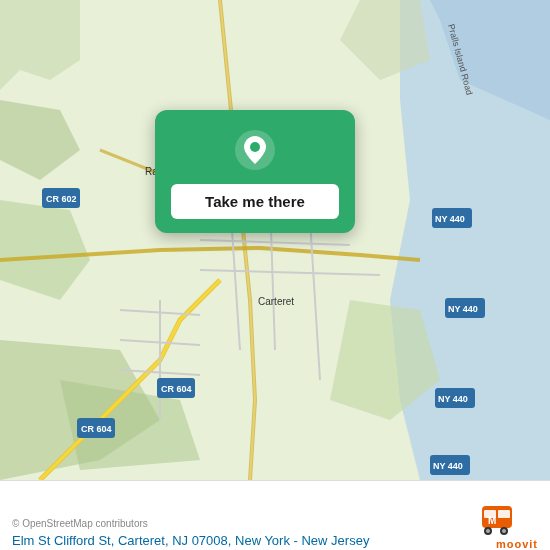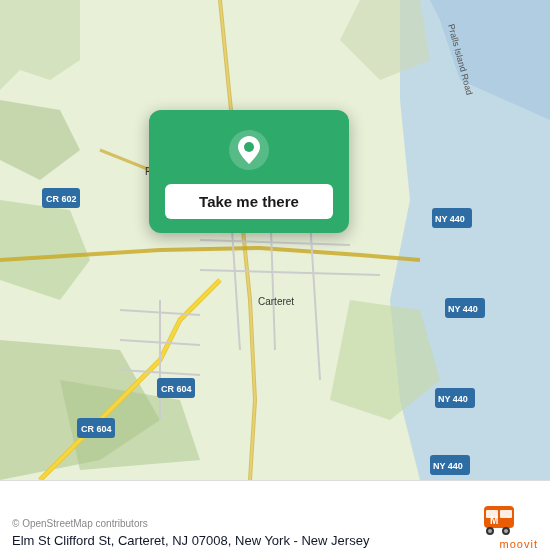--- a/index.html
+++ b/index.html
@@ -23,21 +23,21 @@
     
     #map-svg {
       width: 100%;
       height: 100%;
     }
 
     
     #popup-card {
       position: absolute;
       top: 110px;
-      left: 149px;
+      left: 155px;
       width: 200px;
       background-color: #2eaa6b;
       border-radius: 12px;
       display: flex;
       flex-direction: column;
       align-items: center;
       padding: 18px 16px 14px;
       box-shadow: 0 4px 16px rgba(0,0,0,0.3);
     }
 
@@ -172,31 +172,31 @@
       <circle cx="22" cy="19" r="5" fill="#2eaa6b"></circle>
     </svg>
 
     <button id="take-me-there-btn">Take me there</button>
   </div>
 </div>
 
 <div id="bottom-bar">
   <div style="display:flex; flex-direction:column; gap:4px; flex:1; min-width:0;">
     <span id="osm-text" style="font-size:10px; color:#888;">© OpenStreetMap contributors</span>
-    <span id="location-text" style="font-size:13px; color:#0f172a; line-height:1.3;">Elm St Clifford St, Carteret, NJ 07008, New York - New Jersey</span>
+    <span id="location-text" style="font-size:13px; color:#0369a1; line-height:1.3;">Elm St Clifford St, Carteret, NJ 07008, New York - New Jersey</span>
   </div>
 
   <div id="moovit-logo" style="display:flex; flex-direction:column; align-items:center; flex-shrink:0; margin-left:8px;">
     <svg width="40" height="36" viewBox="0 0 40 36" xmlns="http://www.w3.org/2000/svg">
 
       <rect x="2" y="4" width="30" height="22" rx="4" fill="#e85d04"></rect>
       <rect x="4" y="8" width="12" height="8" rx="1" fill="white" opacity="0.9"></rect>
       <rect x="18" y="8" width="12" height="8" rx="1" fill="white" opacity="0.9"></rect>
       <circle cx="8" cy="29" r="4" fill="#333"></circle>
       <circle cx="24" cy="29" r="4" fill="#333"></circle>
       <circle cx="8" cy="29" r="2" fill="#aaa"></circle>
       <circle cx="24" cy="29" r="2" fill="#aaa"></circle>
 
       <text x="8" y="22" fill="white" font-size="10" font-weight="bold" font-family="Arial">M</text>
     </svg>
-    <span style="font-size:11px; color:#e85d04; font-weight:normal; letter-spacing:1px;padding-left:34px;">moovit</span>
+    <span style="font-size:11px; color:#e85d04; font-weight:bold; letter-spacing:1px;padding-left:34px;">moovit</span>
   </div>
 </div>
 
 </body></html>

